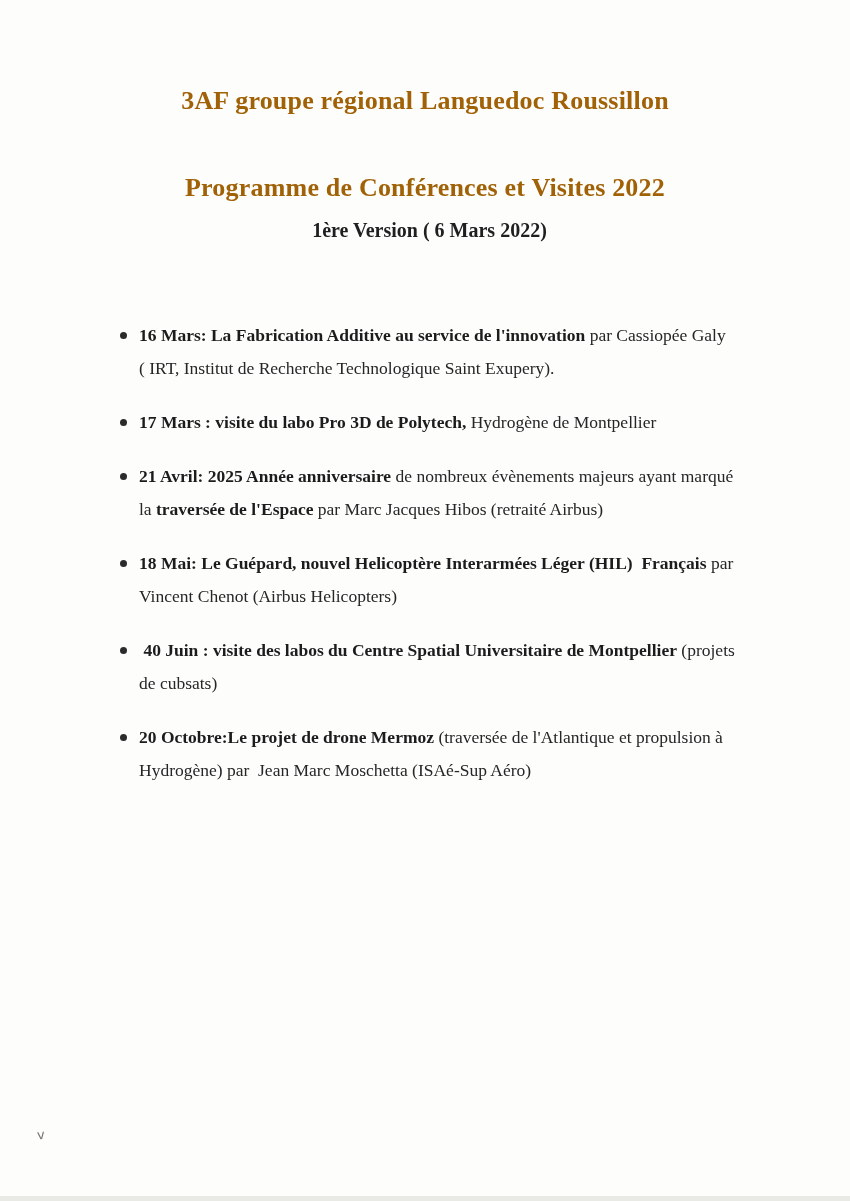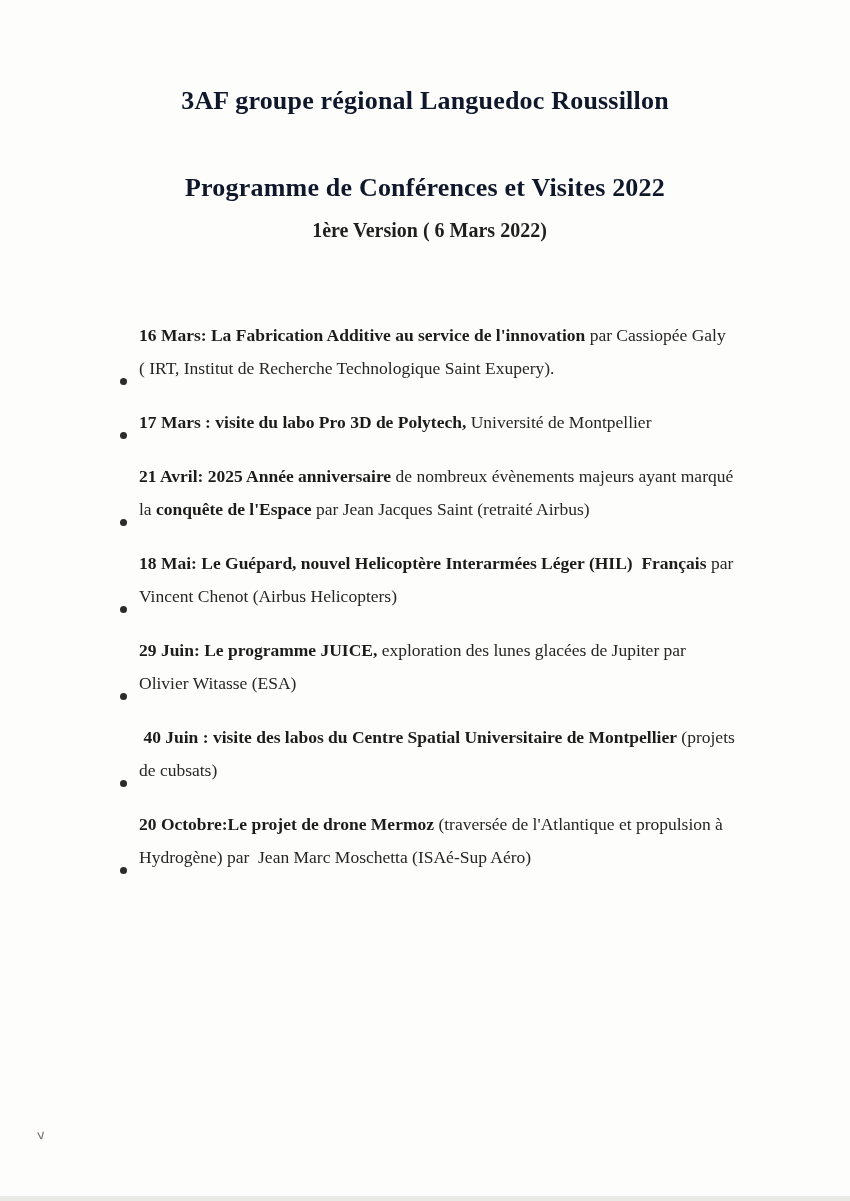--- a/index.html
+++ b/index.html
@@ -17,21 +17,21 @@
   }
   .doc {
     padding-top: 84px;
   }
   .title1, .title2 {
     text-align: center;
     font-weight: bold;
     font-size: 26px;
     line-height: 33px;
     margin: 0;
-    color: #0f172a;
+    color: #a16207;
     letter-spacing: 0.2px;
   }
   .title2 {
     margin-top: 54px;
   }
   .subtitle {
     text-align: center;
     font-weight: bold;
     font-size: 20px;
     line-height: 25px;
@@ -40,21 +40,21 @@
     padding-left: 9px;
   }
   ul.events {
     list-style: none;
     margin: 76px 0 0 120px;
     padding: 0;
     width: 616px;
   }
   ul.events li {
     display: flex;
-    align-items: flex-end;
+    align-items: flex-start;
     margin-bottom: 21px;
     font-size: 17.5px;
     line-height: 33px;
   }
   .bullet {
     flex: 0 0 auto;
     width: 7px;
     height: 7px;
     border-radius: 50%;
     background: #2b2b2b;
@@ -94,33 +94,29 @@
   <h2 class="title2">Programme de Conférences et Visites 2022</h2>
   <h3 class="subtitle">1ère Version ( 6 Mars 2022)</h3>
 
   <ul class="events">
       <li>
         <span class="bullet"></span>
         <span class="item-text"><span class="b">16 Mars: La Fabrication Additive au service de l'innovation</span><span> par Cassiopée Galy  ( IRT, Institut de Recherche Technologique Saint Exupery).</span></span>
       </li>
       <li>
         <span class="bullet"></span>
-        <span class="item-text"><span class="b">17 Mars : visite du labo Pro 3D de Polytech,</span><span> Université de Montpellier</span></span>
+        <span class="item-text"><span class="b">17 Mars : visite du labo Pro 3D de Polytech,</span><span> Hydrogène de Montpellier</span></span>
       </li>
       <li>
         <span class="bullet"></span>
-        <span class="item-text"><span class="b">21 Avril: 2025 Année anniversaire</span><span> de nombreux évènements majeurs ayant marqué la </span><span class="b">conquête de l'Espace</span><span> par Jean Jacques Saint (retraité Airbus)</span></span>
+        <span class="item-text"><span class="b">21 Avril: 2025 Année anniversaire</span><span> de nombreux évènements majeurs ayant marqué la </span><span class="b">traversée de l'Espace</span><span> par Marc Jacques Hibos (retraité Airbus)</span></span>
       </li>
       <li>
         <span class="bullet"></span>
         <span class="item-text"><span class="b">18 Mai: Le Guépard, nouvel Helicoptère Interarmées Léger (HIL)  Français</span><span> par Vincent Chenot (Airbus Helicopters)</span></span>
-      </li>
-      <li>
-        <span class="bullet"></span>
-        <span class="item-text"><span class="b">29 Juin: Le programme JUICE,</span><span> exploration des lunes glacées de Jupiter par Olivier Witasse (ESA)</span></span>
       </li>
       <li>
         <span class="bullet"></span>
         <span class="item-text"><span class="b"> 40 Juin : visite des labos du Centre Spatial Universitaire de Montpellier</span><span> (projets de cubsats)</span></span>
       </li>
       <li>
         <span class="bullet"></span>
         <span class="item-text"><span class="b">20 Octobre:Le projet de drone Mermoz</span><span> (traversée de l'Atlantique et propulsion à Hydrogène) par  Jean Marc Moschetta (ISAé-Sup Aéro)</span></span>
       </li>
     </ul>

